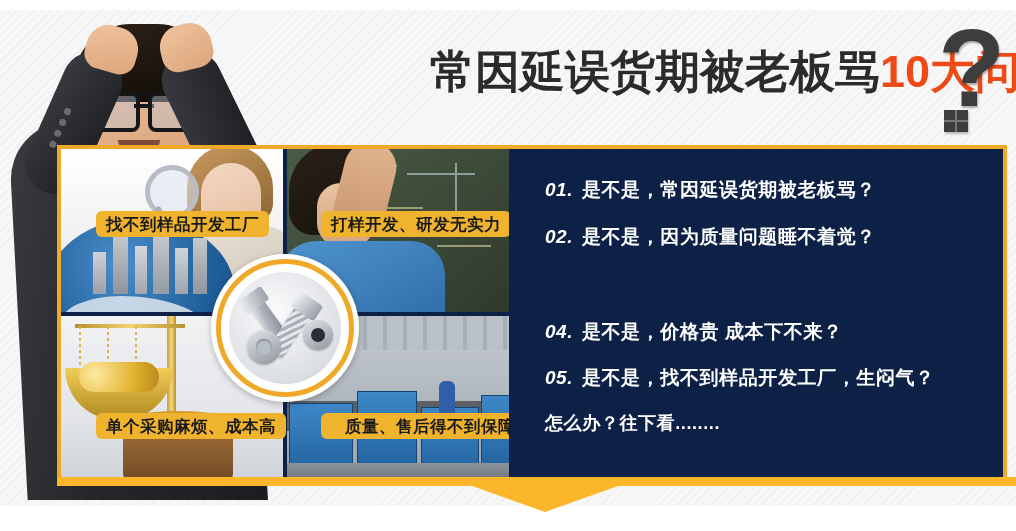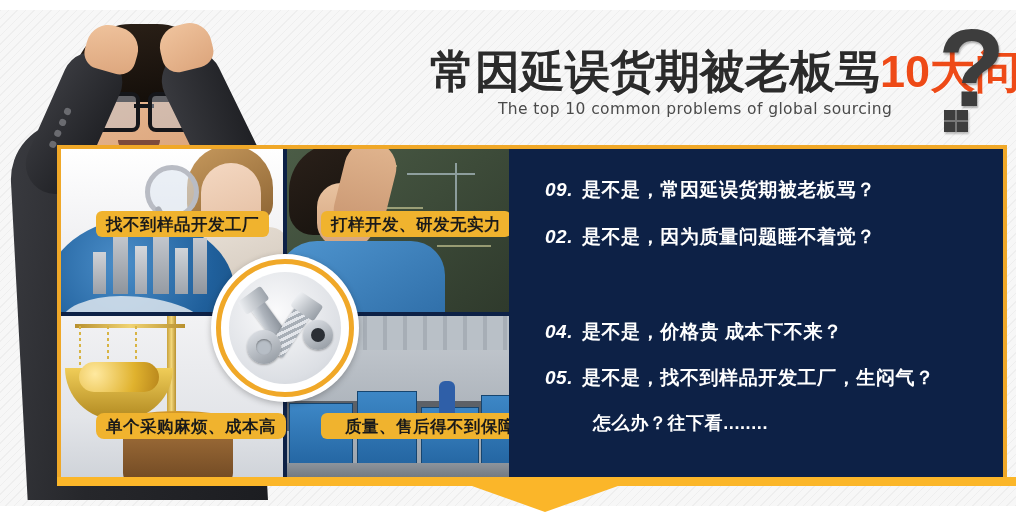--- a/index.html
+++ b/index.html
@@ -172,21 +172,21 @@
 
   
   .chip{
     position:absolute;background:#f0b32e;color:#1a1a1a;
     font-size:16.5px;font-weight:700;line-height:26px;height:26px;
     padding:0 10px;border-radius:6px;white-space:nowrap;
     letter-spacing:.5px;
   }
   .chip.c-tl{left:35px;top:62px;}
   .chip.c-tr{left:260px;top:62px;}
-  .chip.c-bl{left:35px;top:264px;border-radius:8px;}
+  .chip.c-bl{left:35px;top:264px;}
   .chip.c-br{left:260px;top:264px;padding-left:24px;}
 
   
   .badge{
     position:absolute;left:150px;top:105px;width:148px;height:148px;border-radius:50%;
     background:#ffffff;box-shadow:0 2px 6px rgba(0,0,0,.25);
     display:flex;align-items:center;justify-content:center;
   }
   .badge-ring{
     width:128px;height:128px;border-radius:50%;border:5px solid #f0a828;
@@ -214,21 +214,21 @@
   .row .num{
     font-style:italic;font-weight:700;font-size:19px;letter-spacing:.5px;
     margin-right:9px;
   }
   .row .txt{font-size:19px;font-weight:700;letter-spacing:.6px;}
   .row.r0{top:28px;}
   .row.r1{top:75px;}
   .row.r2{top:122px;}
   .row.r3{top:170px;}
   .row.r4{top:216px;}
-  .row.r5{top:262px;margin-left:48px;}
+  .row.r5{top:262px;}
   .row.r5 .txt{font-weight:700;font-size:18px;}
 
   
   .obar{position:absolute;left:57px;top:477px;width:959px;height:9px;background:#fbb629;}
   .oarrow{
     position:absolute;left:472px;top:486px;width:146px;height:26px;
     background:#fbb629;
     clip-path:polygon(0 0,100% 0,50% 100%);
   }
 </style>
@@ -256,21 +256,20 @@
     <div class="arm r"></div>
     <div class="cuffbtn"></div>
     <div class="hand l"></div>
     <div class="hand r"></div>
   </div>
 
   <div class="header">
     <div class="title-wrap">
       <div class="title"><span>常因延误货期被老板骂</span><span class="accent">10大问题</span></div>
     </div>
-    <div class="subtitle">The top 10 common problems of global sourcing</div>
     <div class="qmark">?</div>
     <div class="qmark-dot"></div>
   </div>
 
   <div class="panel">
 
     <div class="collage">
 
       <div class="cell tl">
         <div class="art-search">
@@ -335,21 +334,21 @@
             <div class="bolt b2"></div>
             <div class="nut n1"></div>
             <div class="nut n2"></div>
           </div>
         </div>
       </div>
     </div>
 
     <div class="list">
       <div class="row r0">
-        <span class="num">09.</span><span class="txt">是不是，常因延误货期被老板骂？</span>
+        <span class="num">01.</span><span class="txt">是不是，常因延误货期被老板骂？</span>
       </div>
       <div class="row r1">
         <span class="num">02.</span><span class="txt">是不是，因为质量问题睡不着觉？</span>
       </div>
       <div class="row r3">
         <span class="num">04.</span><span class="txt">是不是，价格贵 成本下不来？</span>
       </div>
       <div class="row r4">
         <span class="num">05.</span><span class="txt">是不是，找不到样品开发工厂，生闷气？</span>
       </div>

